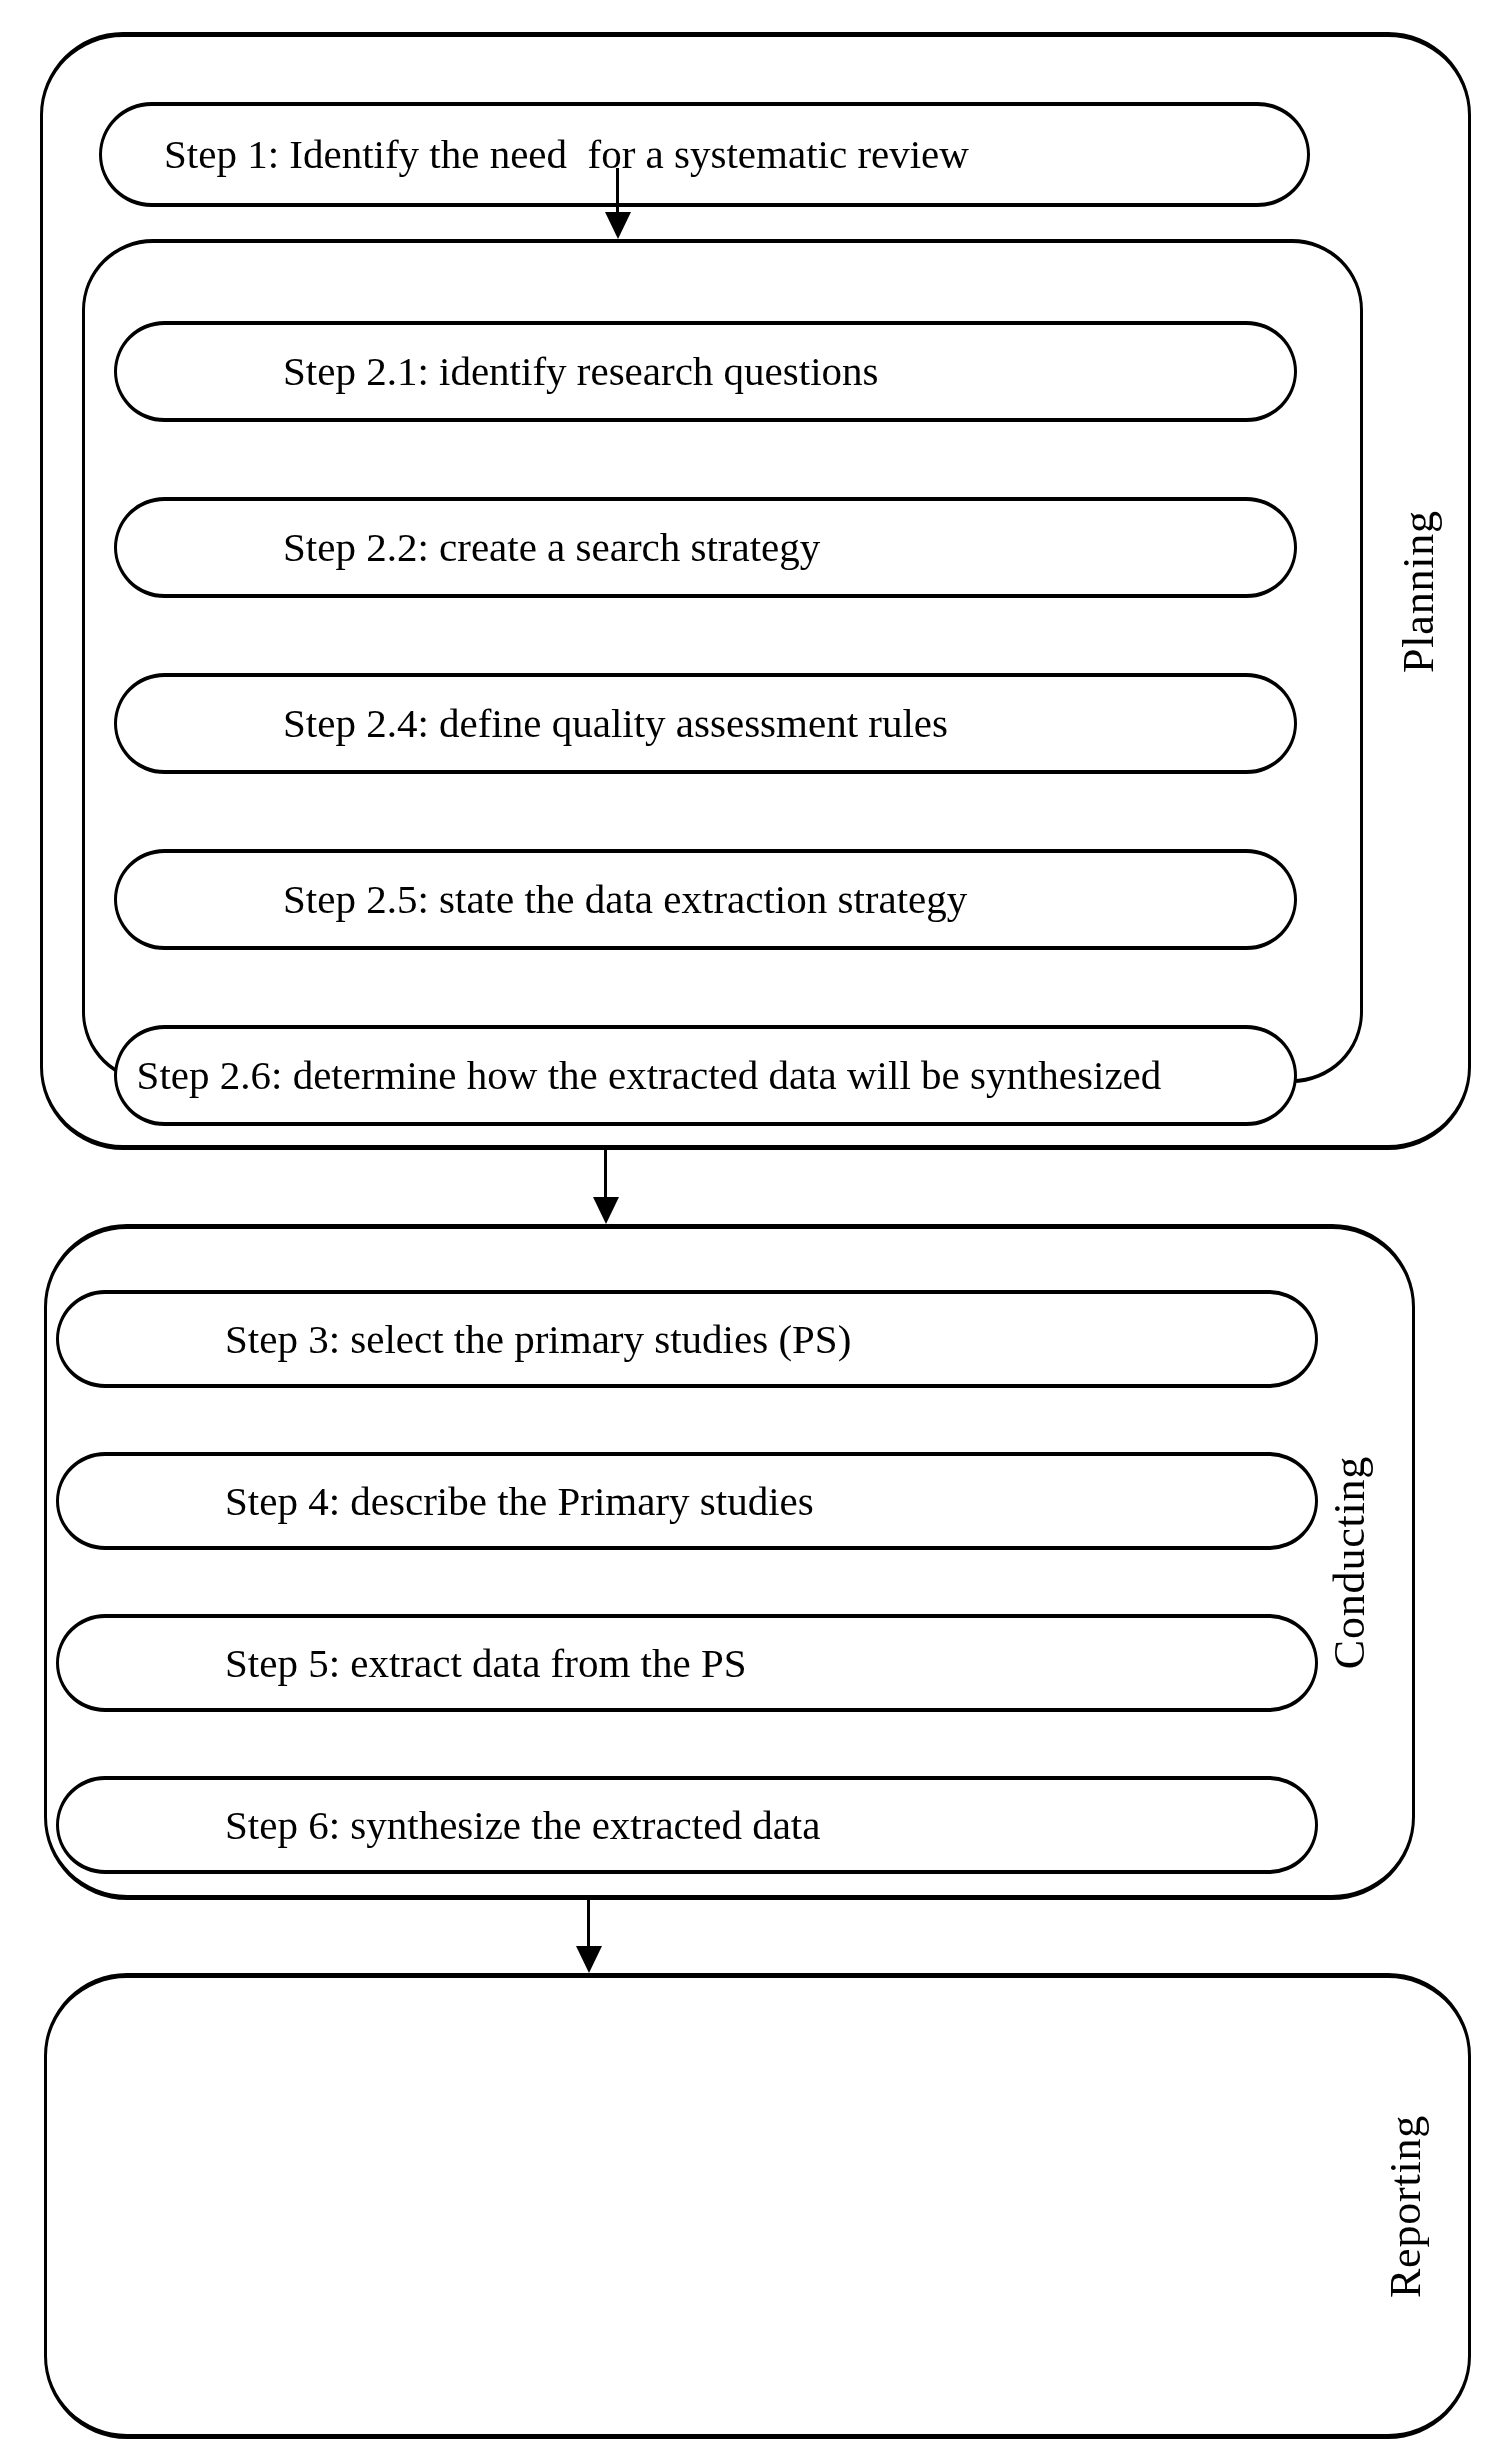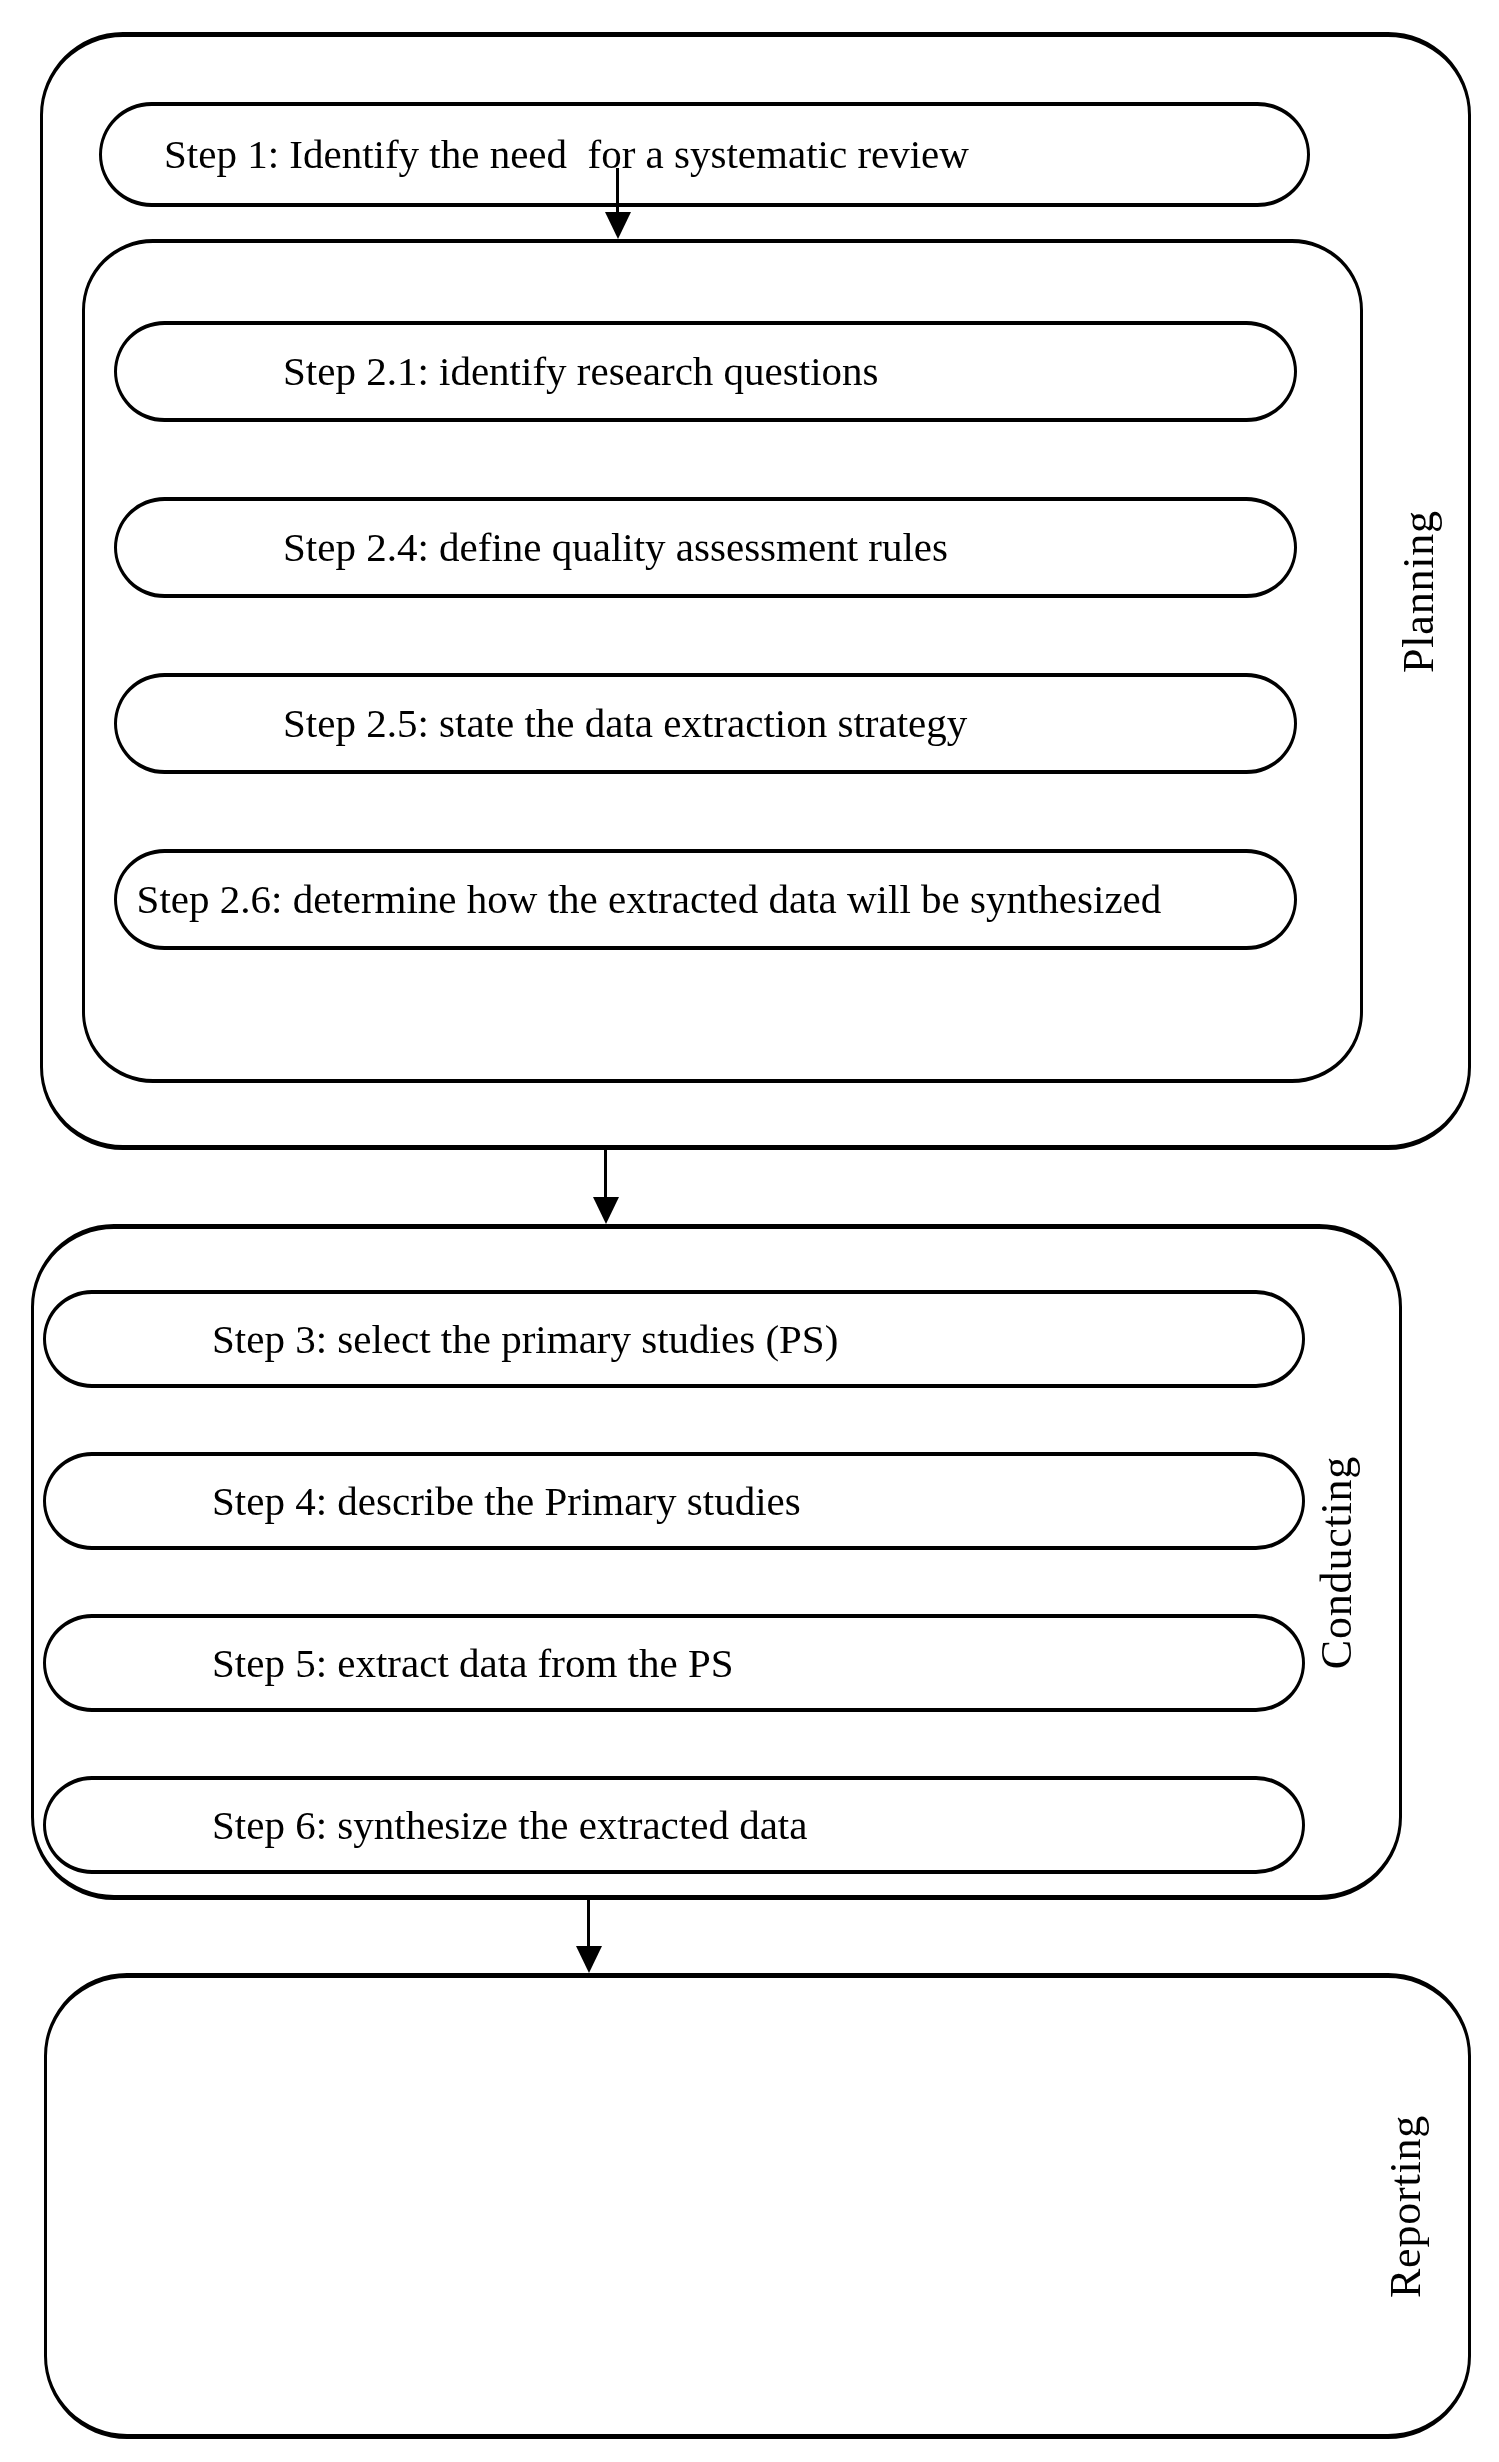--- a/index.html
+++ b/index.html
@@ -16,21 +16,21 @@
   .box {
     position: absolute;
     box-sizing: border-box;
     background: #ffffff;
     border-style: solid;
     border-color: #000000;
   }
   
   .group { border-width: 5.3px 3px; border-radius: 83px; }
   #group-planning  { left: 40px;  top: 32px;   width: 1431px; height: 1118px; }
-  #group-conducting{ left: 31px;  top: 1224px; width: 1371px; height: 676px; }
+  #group-conducting{ left: 44px;  top: 1224px; width: 1371px; height: 676px; }
   #group-reporting { left: 44px;  top: 1973px; width: 1427px; height: 466px; }
 
   
   .inner-box {
     border-width: 4.5px 3px;
     border-radius: 71px;
     left: 39px; top: 202px; width: 1281px; height: 844px;
     display: flex; flex-direction: column;
     padding: 39px 0 0 29px; gap: 36px;
   }
@@ -117,20 +117,23 @@
       <span class="indent-sm">Step 1: Identify the need  for a systematic review</span>
     </div>
 
     <div class="arrow" id="arrow-1"></div>
 
     <div class="box inner-box">
       <div class="step">
         <span>Step 2.1: identify research questions</span>
       </div>
       <div class="step">
+        <span>Step 2.2: create a search strategy</span>
+      </div>
+      <div class="step">
         <span>Step 2.4: define quality assessment rules</span>
       </div>
       <div class="step">
         <span>Step 2.5: state the data extraction strategy</span>
       </div>
       <div class="step">
         <span class="indent-xs">Step 2.6: determine how the extracted data will be synthesized</span>
       </div>
     </div>
 

